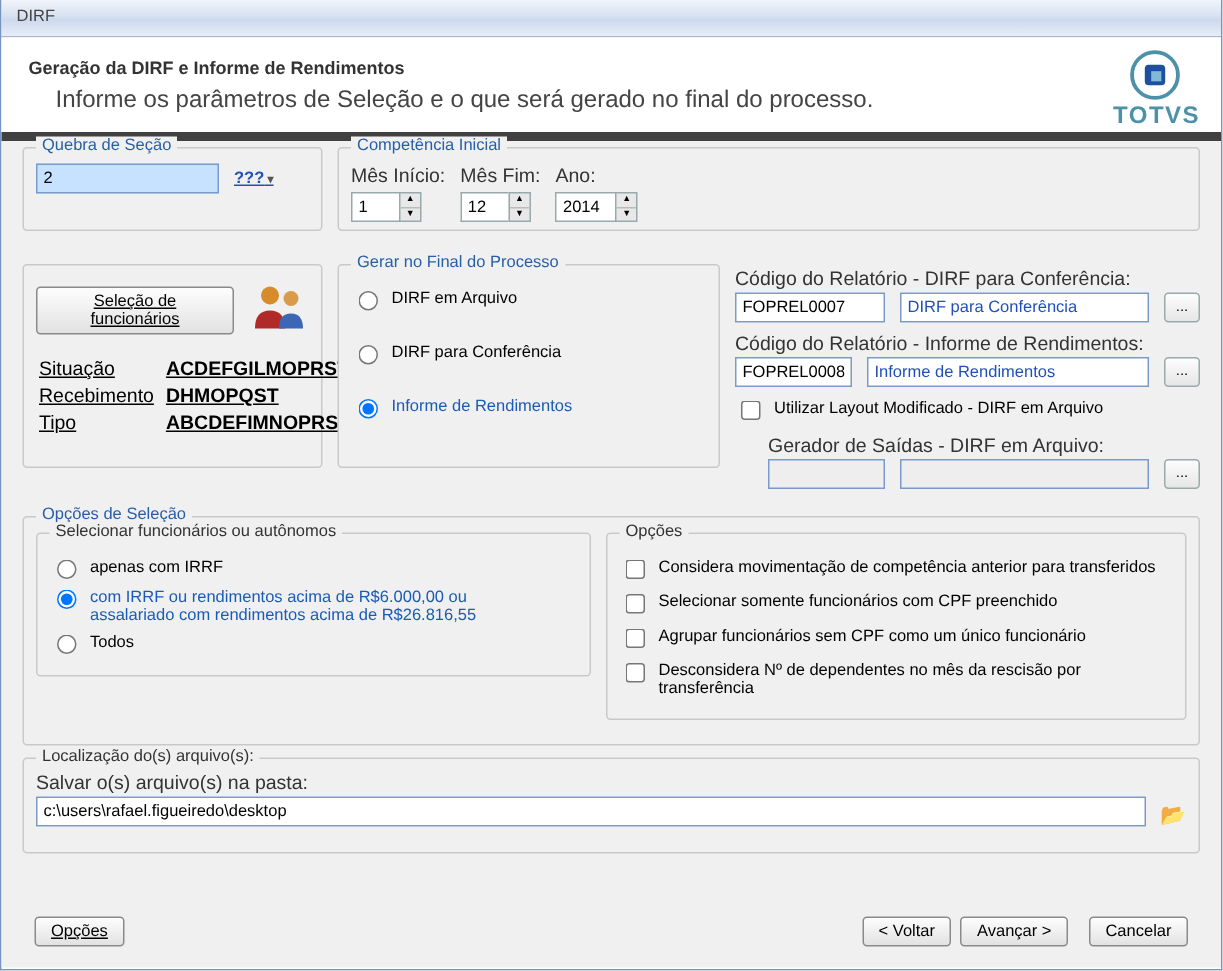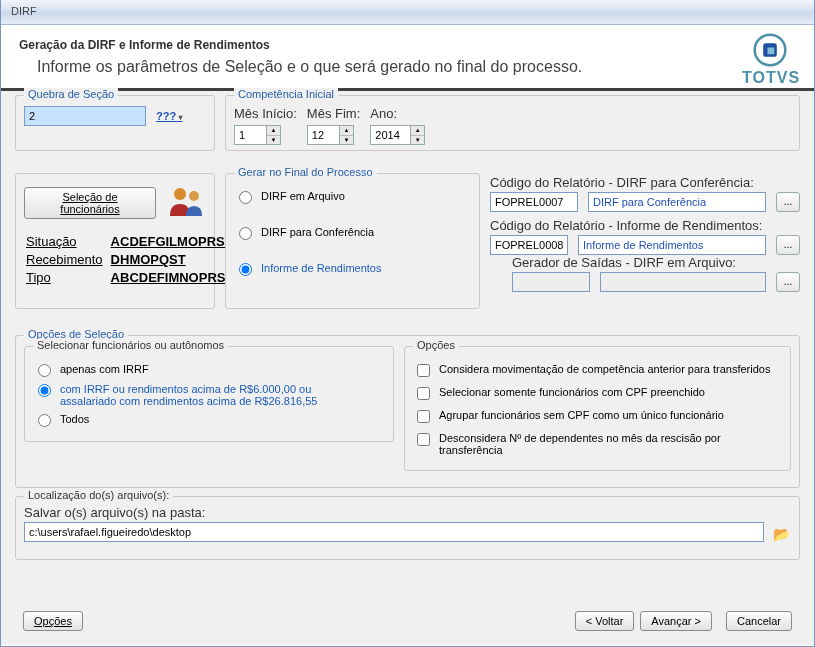--- a/index.html
+++ b/index.html
@@ -29,21 +29,21 @@
 }
 .content {
   padding: 0;
   background: #f0f0f0;
   height: 620px;
   position: relative;
 }
 .header-band {
   background: #fff;
   padding: 10px 18px 12px;
-  border-bottom: 3px solid #404040;
+  border-bottom: 6px solid #404040;
   position: relative;
 }
 .header-band h1 {
   font-size: 12px;
   font-weight: bold;
   color: #333;
   margin: 3px 0 6px;
 }
 .header-band p {
   margin: 0 0 0 18px;
@@ -307,32 +307,36 @@
           <div style="height:10px"></div>
           <div class="radio-line selected">
             <input type="radio" name="gerar" checked="" style="">
             <label>Informe de Rendimentos</label>
           </div>
         </div>
 
         <div style="flex:1; padding-top:2px;">
           <label class="fld">Código do Relatório - DIRF para Conferência:</label>
           <div class="row" style="margin-top:2px; align-items:center;">
-            <input class="text" style="width: 88px;" value="FOPREL0007">
+            <input class="text" style="width: 100px;" value="FOPREL0007">
             <input class="text link-text" style="flex: 1 1 0%;" value="DIRF para Conferência">
             <span class="small-ellipsis">...</span>
           </div>
 
           <label class="fld" style="display:block; margin-top:6px;">Código do Relatório - Informe de Rendimentos:</label>
           <div class="row" style="margin-top:2px; align-items:center;">
             <input class="text" style="width: 78px;" value="FOPREL0008">
             <input class="text link-text" style="flex: 1 1 0%;" value="Informe de Rendimentos">
             <span class="small-ellipsis">...</span>
           </div>
 
+          <div class="check-line" style="margin-top:8px;">
+            <input type="checkbox" style="">
+            <label>Utilizar Layout Modificado - DIRF em Arquivo</label>
+          </div>
           <div style="margin-left:22px;">
             <label class="fld">Gerador de Saídas - DIRF em Arquivo:</label>
             <div class="row" style="margin-top:2px; align-items:center;">
               <input class="text disabled" style="width: 78px;" disabled="">
               <input class="text disabled" style="flex: 1 1 0%;" disabled="">
               <span class="small-ellipsis">...</span>
             </div>
           </div>
         </div>
       </div>

